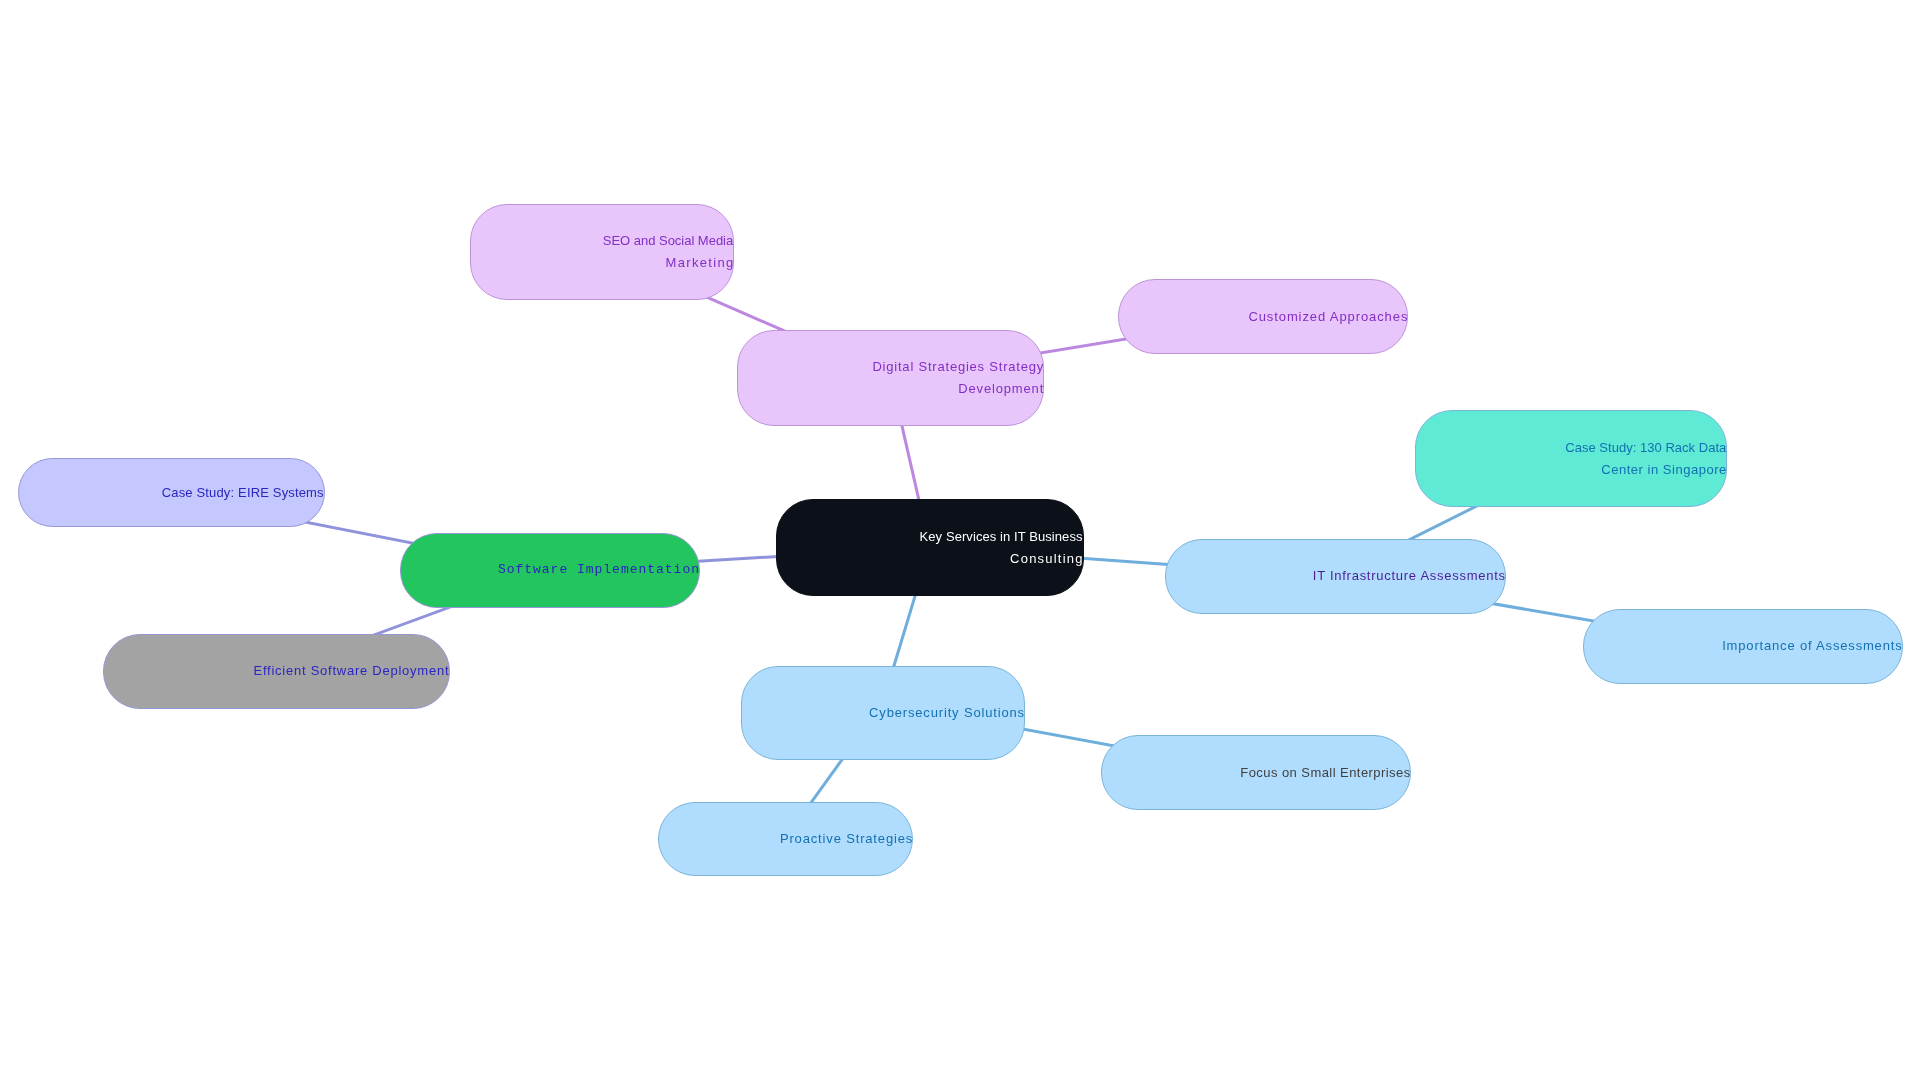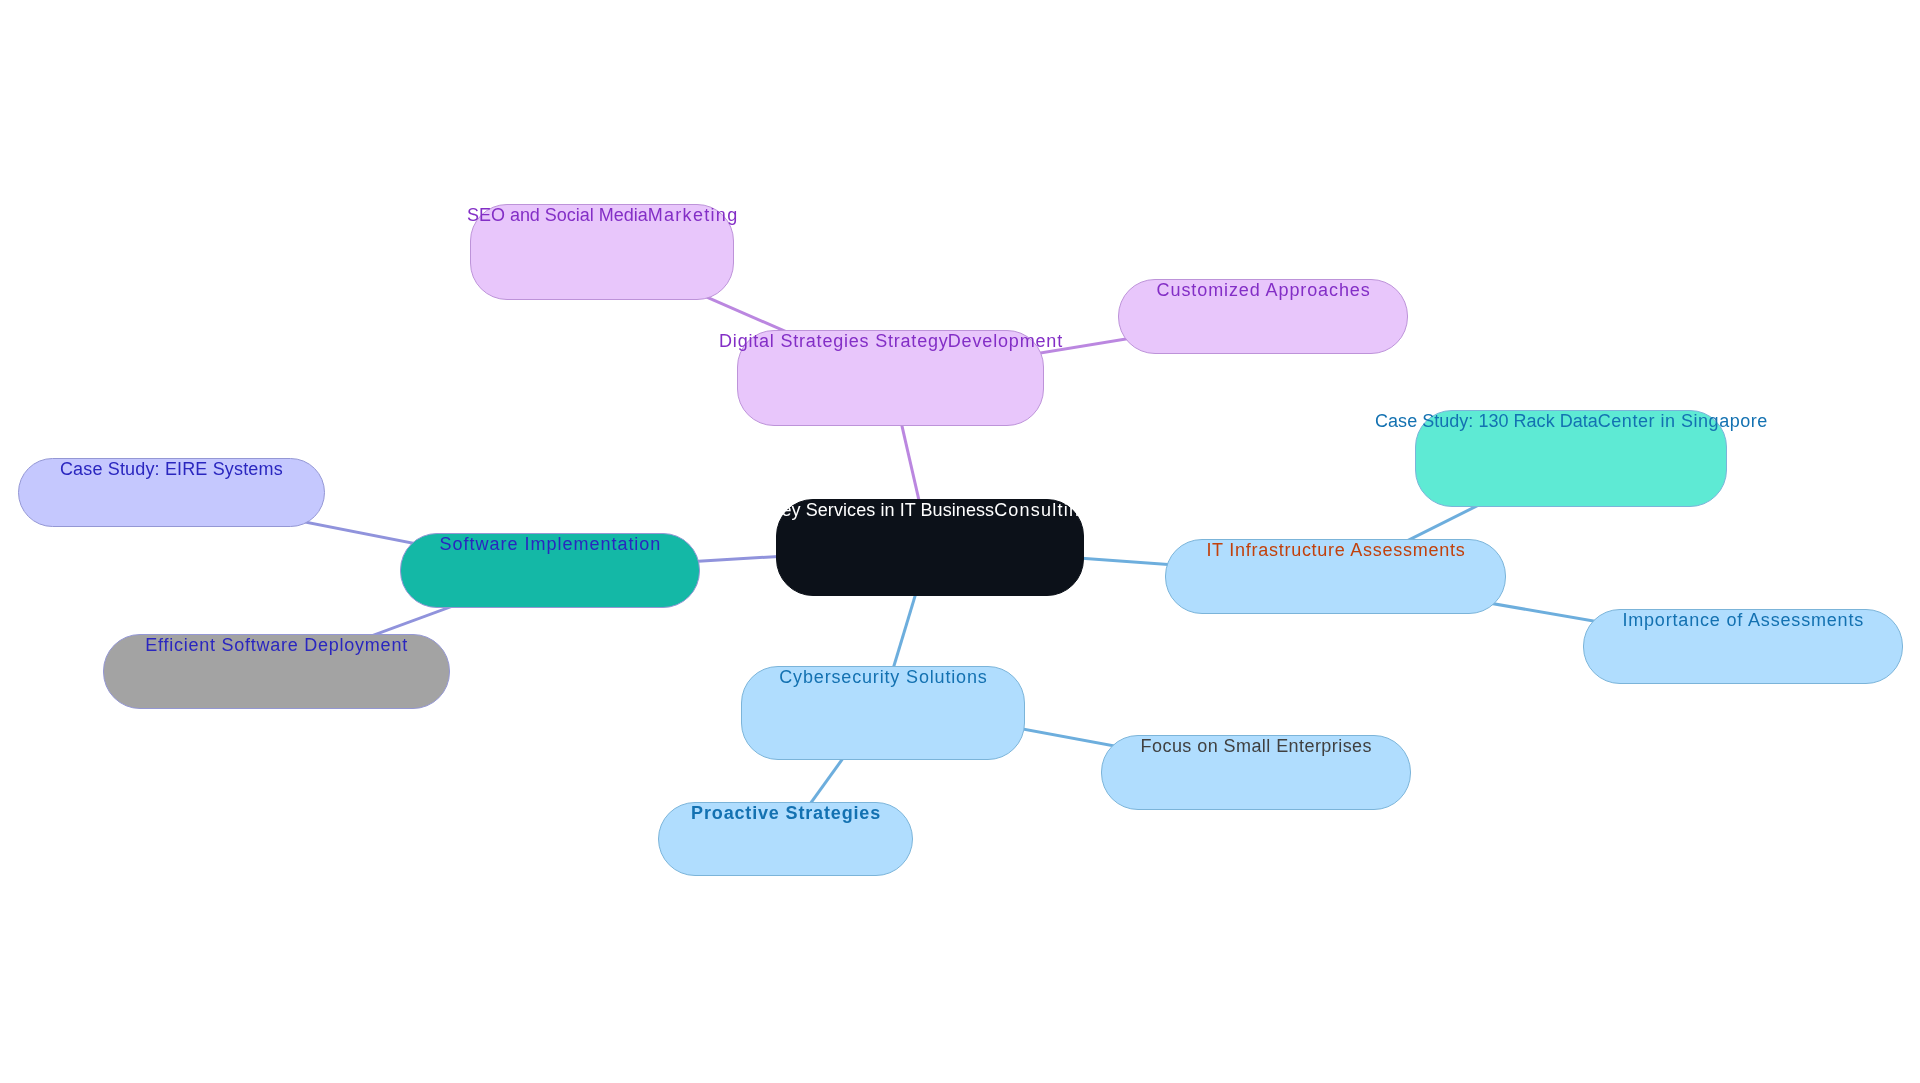--- a/index.html
+++ b/index.html
@@ -1,24 +1,24 @@
 <!DOCTYPE html>
 <html><head>
 <meta charset="utf-8">
 <title>Key Services in IT Business Consulting</title>
 <style>
   html,body{margin:0;padding:0;background:#ffffff;}
   body{width:1920px;height:1083px;overflow:hidden;
        font-family:"Liberation Sans",sans-serif;}
   #stage{position:relative;width:1920px;height:1083px;background:#ffffff;overflow:hidden;}
   svg#edge-layer{position:absolute;left:0;top:0;width:1920px;height:1083px;}
-  .node{position:absolute;box-sizing:border-box;display:flex;
-        align-items:flex-start;justify-content:center;text-align:center;
+  .node{position:absolute;box-sizing:border-box;display:flex;flex-direction:column;
+        align-items:flex-end;justify-content:center;text-align:center;
         border-radius:37px;border:1px solid transparent;
-        font-size:18px;line-height:21.8px;will-change:transform;}
+        font-size:13px;line-height:21.8px;will-change:transform;}
   .node .line{display:block;white-space:nowrap;}
 
   
   #n-root       {left:776px;    top:498.7px; width:307.5px; height:97.4px;}
   #n-dmsd       {left:737.2px;  top:329.5px; width:307.3px; height:95.7px;}
   #n-seo        {left:470px;    top:203.6px; width:264.2px; height:95.6px;}
   #n-custapp    {left:1118px;   top:279.2px; width:290.4px; height:74.8px;}
   #n-itinfra    {left:1165px;   top:539.3px; width:341.1px; height:74.5px;}
   #n-case130    {left:1415px;   top:410.3px; width:312.3px; height:97.0px;}
   #n-importance {left:1582.8px; top:609.4px; width:319.7px; height:74.7px;}
@@ -72,42 +72,42 @@
 
     <div class="node" id="n-eire" style="background: rgb(197, 200, 254); color: rgb(42, 38, 191); border-color: rgb(148, 151, 212);">
       <span class="line" style="letter-spacing: 0.158px; margin-right: -0.158px;">Case Study: EIRE Systems</span>
     </div>
 
     <div class="node" id="n-root" style="background: rgb(12, 17, 25); color: rgb(255, 255, 255); border-color: rgb(12, 17, 25);">
       <span class="line" style="letter-spacing: 0.078px; margin-right: -0.078px;">Key Services in IT Business</span>
       <span class="line" style="letter-spacing: 1.22px; margin-right: -1.22px;">Consulting</span>
     </div>
 
-    <div class="node" id="n-itinfra" style="background: rgb(176, 221, 254); color: #c2410c; border-color: rgb(123, 180, 217);">
+    <div class="node" id="n-itinfra" style="background: rgb(176, 221, 254); color: #4c1d95; border-color: rgb(123, 180, 217);">
       <span class="line" style="letter-spacing: 0.734px; margin-right: -0.734px;">IT Infrastructure Assessments</span>
     </div>
 
     <div class="node" id="n-importance" style="background: rgb(176, 221, 254); color: rgb(19, 113, 177); border-color: rgb(123, 180, 217);">
       <span class="line" style="letter-spacing: 0.825px; margin-right: -0.825px;">Importance of Assessments</span>
     </div>
 
-    <div class="node" id="n-softimpl" style="background: #14b8a6; color: rgb(42, 38, 191); border-color: rgb(148, 151, 212);">
+    <div class="node" id="n-softimpl" style="background: #22c55e; color: rgb(42, 38, 191); border-color: rgb(148, 151, 212); font-family: Liberation Mono, monospace;">
       <span class="line" style="letter-spacing: 0.984px; margin-right: -0.984px;">Software Implementation</span>
     </div>
 
     <div class="node" id="n-effdeploy" style="background: #a3a3a3; color: rgb(42, 38, 191); border-color: rgb(148, 151, 212);">
       <span class="line" style="letter-spacing: 0.751px; margin-right: -0.751px;">Efficient Software Deployment</span>
     </div>
 
     <div class="node" id="n-cyber" style="background: rgb(176, 221, 254); color: rgb(19, 113, 177); border-color: rgb(123, 180, 217);">
       <span class="line" style="letter-spacing: 0.839px; margin-right: -0.839px;">Cybersecurity Solutions</span>
     </div>
 
     <div class="node" id="n-focus" style="background: rgb(176, 221, 254); color: #404040; border-color: rgb(123, 180, 217);">
       <span class="line" style="letter-spacing: 0.436px; margin-right: -0.436px;">Focus on Small Enterprises</span>
     </div>
 
     <div class="node" id="n-proactive" style="background: rgb(176, 221, 254); color: rgb(19, 113, 177); border-color: rgb(123, 180, 217);">
-      <span class="line" style="letter-spacing: 0.842px; margin-right: -0.842px; font-weight: bold;">Proactive Strategies</span>
+      <span class="line" style="letter-spacing: 0.842px; margin-right: -0.842px;">Proactive Strategies</span>
     </div>
 
   </div>
 </div>
 
 </body></html>

